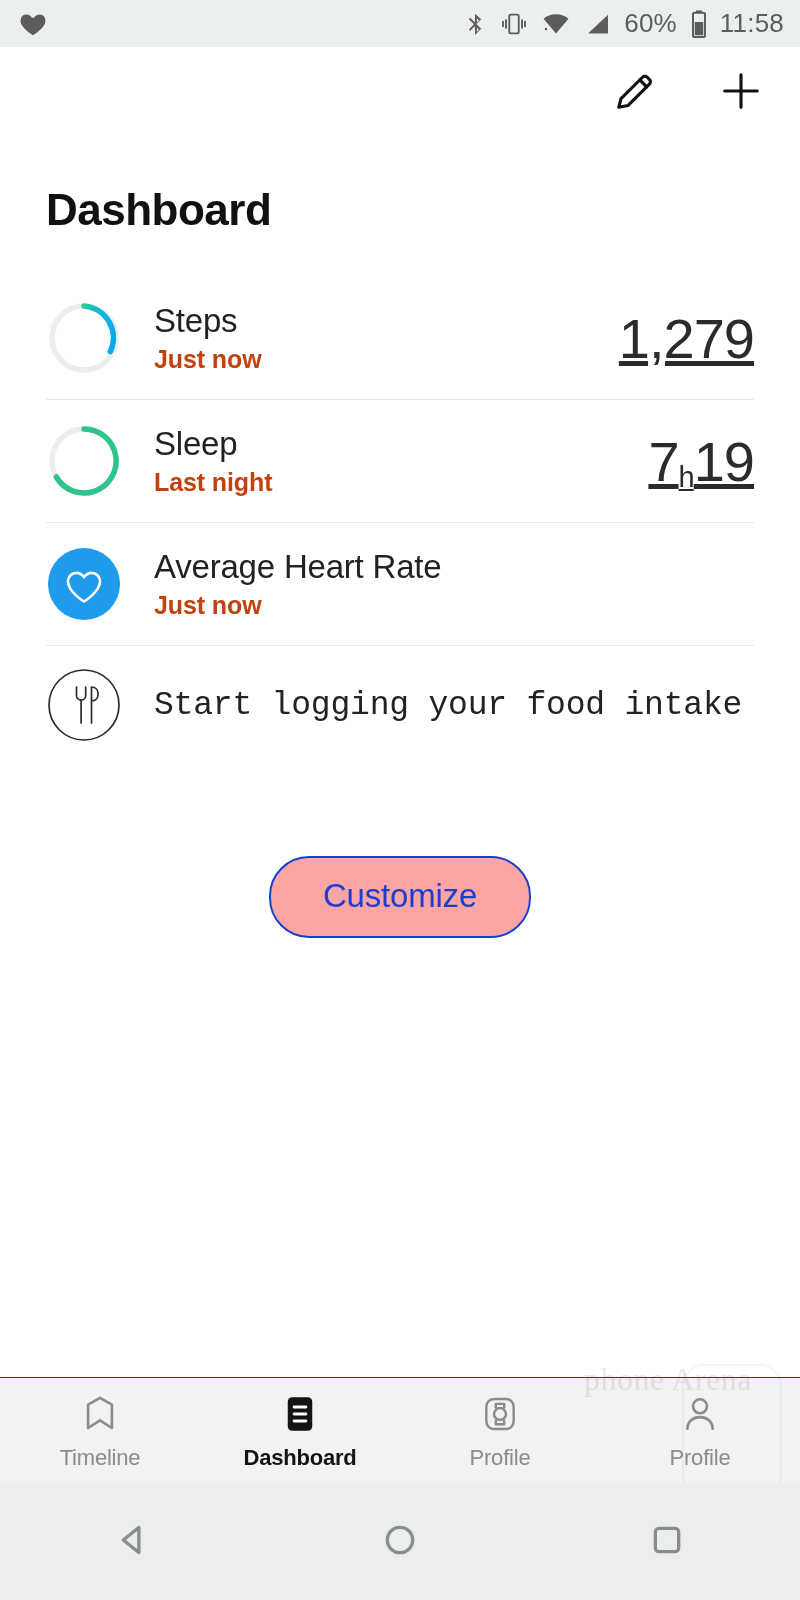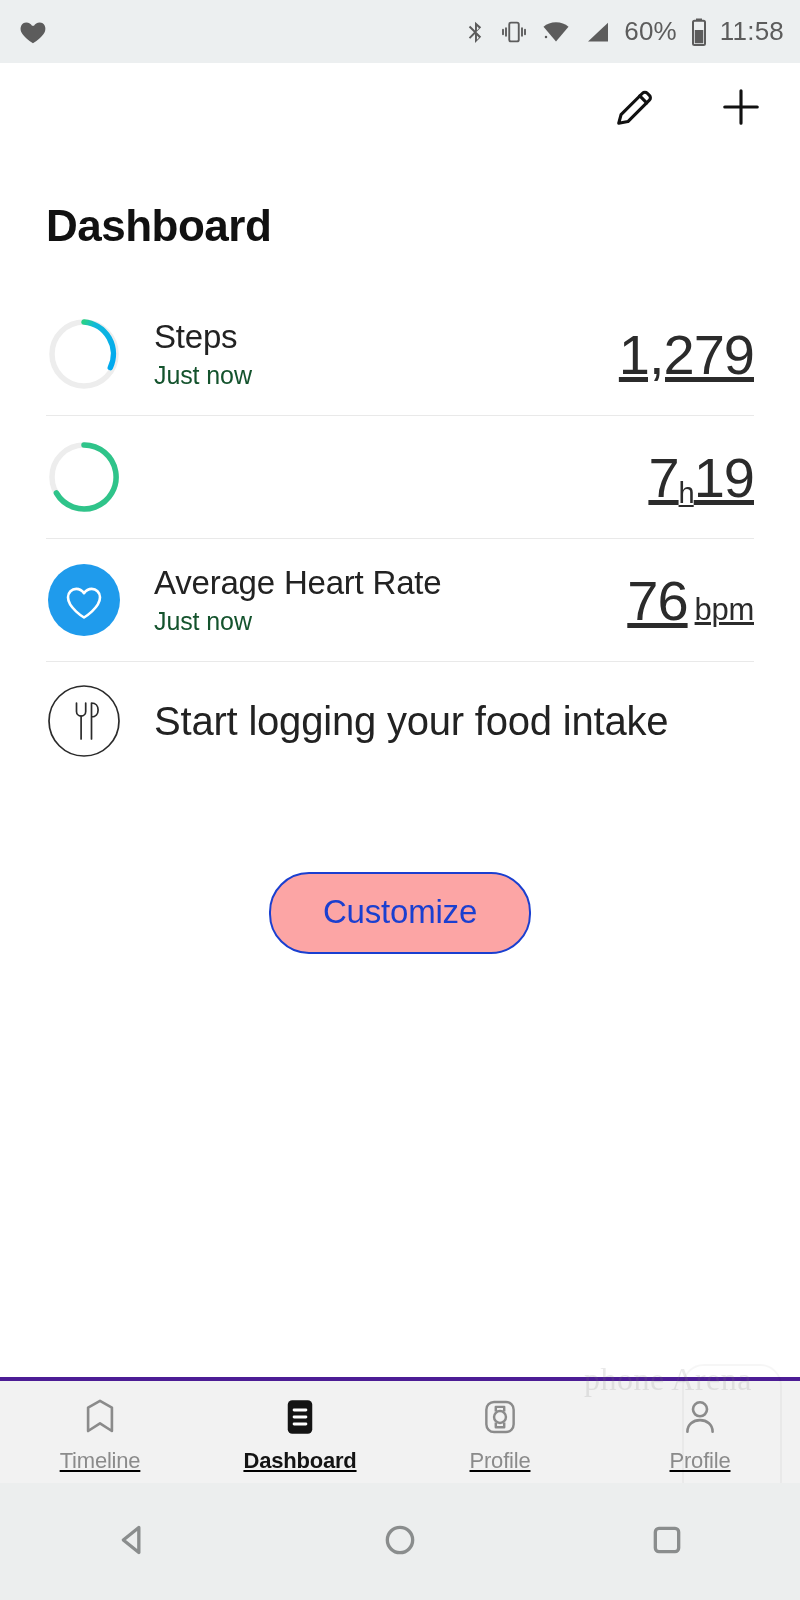--- a/index.html
+++ b/index.html
@@ -7,21 +7,21 @@
   body {
     font-family:"Liberation Sans", sans-serif;
     background:#ffffff;
     -webkit-font-smoothing:antialiased;
     overflow:hidden;
     position:relative;
   }
 
   
   .statusbar{
-    height:63px; width:800px;
+    height:47px; width:800px;
     background:#eceff0;
     display:flex; align-items:center;
     padding:0 16px 0 18px;
   }
   .sb-left{ display:flex; align-items:center; }
   .sb-right{ margin-left:auto; display:flex; align-items:center; gap:11px; }
   .sb-icon{ display:flex; align-items:center; justify-content:center; }
   .sb-text{
     font-size:26px; color:#5c5c5c; letter-spacing:.2px;
     font-family:"Liberation Sans", sans-serif;
@@ -43,49 +43,49 @@
 
   
   .list{ margin-top:42px; }
   .row{
     height:122px; display:flex; align-items:center;
     padding:0 46px 0 46px; cursor:pointer;
   }
   .row-icon{ width:76px; height:76px; flex:0 0 76px; display:flex; align-items:center; justify-content:center; }
   .row-text{ margin-left:32px; display:flex; flex-direction:column; justify-content:center; }
   .row-label{ font-size:33px; color:#222; line-height:1.18; letter-spacing:-0.2px; }
-  .row-sub{ font-size:25px; color:#14532d; margin-top:5px; letter-spacing:-0.1px; }
+  .row-sub{ font-size:25px; color:#c2410c; margin-top:5px; letter-spacing:-0.1px;font-weight:bold; }
   .row-value{
     margin-left:auto; display:flex; align-items:baseline;
     color:#2b2b2b; letter-spacing:-1px;text-decoration:underline;
   }
   .val-big{ font-size:56px; font-weight:350; }
   .val-unit{ font-size:31px; font-weight:350; margin-left:7px; letter-spacing:-0.3px; }
   .val-sub-h{ font-size:29px; font-weight:350; position:relative; top:6px; }
 
   .divider{ height:1px; background:#e9e9e9; margin:0 46px; }
 
   .row-food{ height:118px; }
-  .food-label{ font-size:40px; color:#222; margin-left:32px; letter-spacing:-0.2px; }
+  .food-label{ font-size:33px; color:#222; margin-left:32px; letter-spacing:-0.2px;font-family:Liberation Mono, monospace; }
 
   
   .customize-wrap{ display:flex; justify-content:center; margin-top:92px; }
   .customize-btn{
     border:2px solid #1a3fd0; color:#1a3fd0;
     background:#fca5a5; border-radius:40px;
     font-size:33px; font-family:"Liberation Sans", sans-serif;
     padding:19px 52px 21px; cursor:pointer; letter-spacing:-0.2px;
   }
 
   
   .bottomnav{
     position:absolute; left:0; bottom:117px;
     width:800px; height:106px;
-    background:#f2f2f2; border-top:4px solid #4c1d95;
-    display:flex; align-items:flex-start;text-decoration:underline;
+    background:#f2f2f2; border-top:1px solid #4c1d95;
+    display:flex; align-items:flex-start;
   }
   .navitem{
     flex:1; display:flex; flex-direction:column;
     align-items:center; padding-top:13px; cursor:pointer;
   }
   .navicon{ height:46px; display:flex; align-items:center; justify-content:center; }
   .navlabel{ font-size:22px; color:#8b8b8b; margin-top:8px; letter-spacing:-0.2px; }
   .navitem.active .navlabel{ color:#141414; font-weight:bold; }
 
   
@@ -202,42 +202,42 @@
   </div>
   <div class="divider"></div>
 
   <div class="row">
     <div class="row-icon">
       <svg width="76" height="76" viewBox="0 0 76 76">
         <circle cx="38" cy="38" r="32" fill="none" stroke="#ededed" stroke-width="5.5"></circle>
         <path d="M38 6 A32 32 0 1 1 10.4 54" fill="none" stroke="#2fc48a" stroke-width="5.5" stroke-linecap="round"></path>
       </svg>
     </div>
+    <div class="row-text">
+      <div class="row-label">Sleep</div>
+      <div class="row-sub">Last night</div>
+    </div>
     <div class="row-value">
       <span class="val-big">7</span>
       <span class="val-sub-h">h</span>
       <span class="val-big">19</span>
     </div>
   </div>
   <div class="divider"></div>
 
   <div class="row">
     <div class="row-icon">
       <svg width="76" height="76" viewBox="0 0 76 76">
         <circle cx="38" cy="38" r="36" fill="#1f9bec"></circle>
         <path d="M38 55.5C38 55.5 22 45.8 22 35.3c0-5 3.9-8.4 8.2-8.4 3 0 5.9 1.6 7.8 4.3 1.9-2.7 4.8-4.3 7.8-4.3 4.3 0 8.2 3.4 8.2 8.4C54 45.8 38 55.5 38 55.5z" fill="none" stroke="#ffffff" stroke-width="2.6" stroke-linejoin="round"></path>
       </svg>
     </div>
     <div class="row-text">
       <div class="row-label">Average Heart Rate</div>
       <div class="row-sub">Just now</div>
-    </div>
-    <div class="row-value">
-      <span class="val-big">76</span>
-      <span class="val-unit">bpm</span>
     </div>
   </div>
   <div class="divider"></div>
 
   <div class="row row-food">
     <div class="row-icon">
       <svg width="76" height="76" viewBox="0 0 76 76">
         <circle cx="38" cy="38" r="35" fill="none" stroke="#2b2b2b" stroke-width="1.7"></circle>
         <path d="M30.5 20v8.5a4.6 4.6 0 0 0 9.2 0V20" fill="none" stroke="#2b2b2b" stroke-width="1.7" stroke-linecap="round"></path>
         <path d="M35.1 33v23" stroke="#2b2b2b" stroke-width="1.7" stroke-linecap="round"></path>

